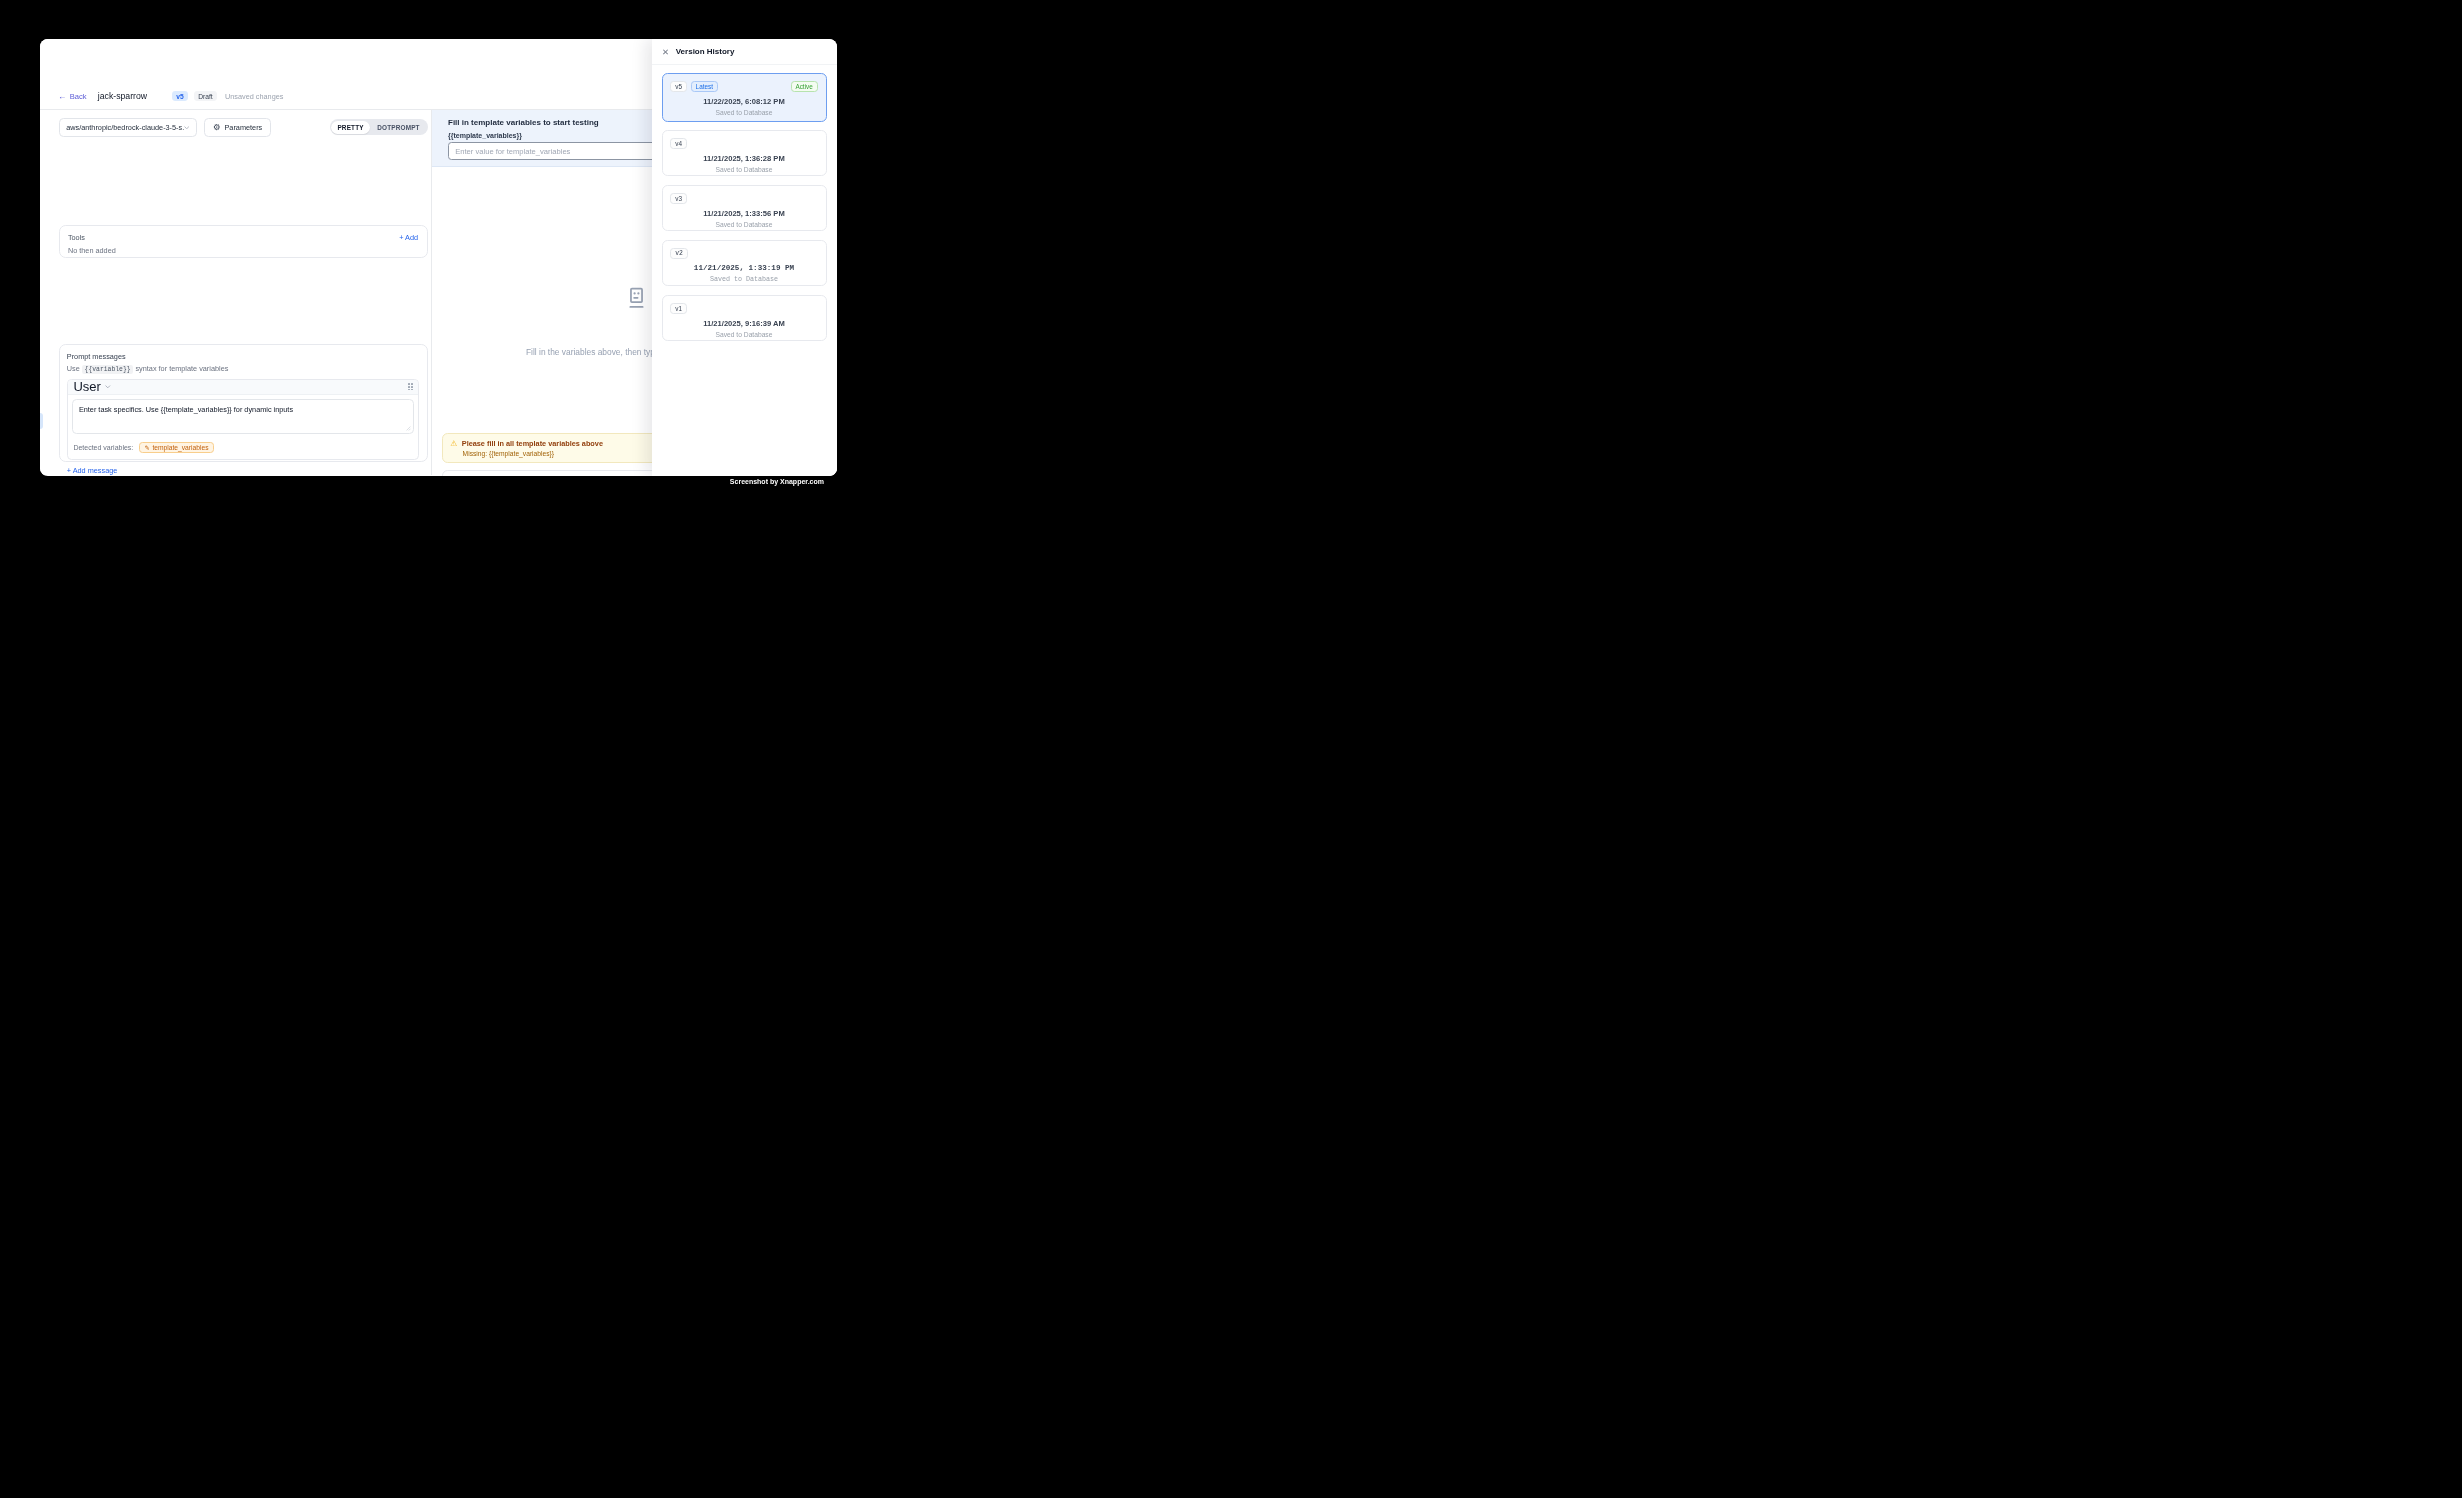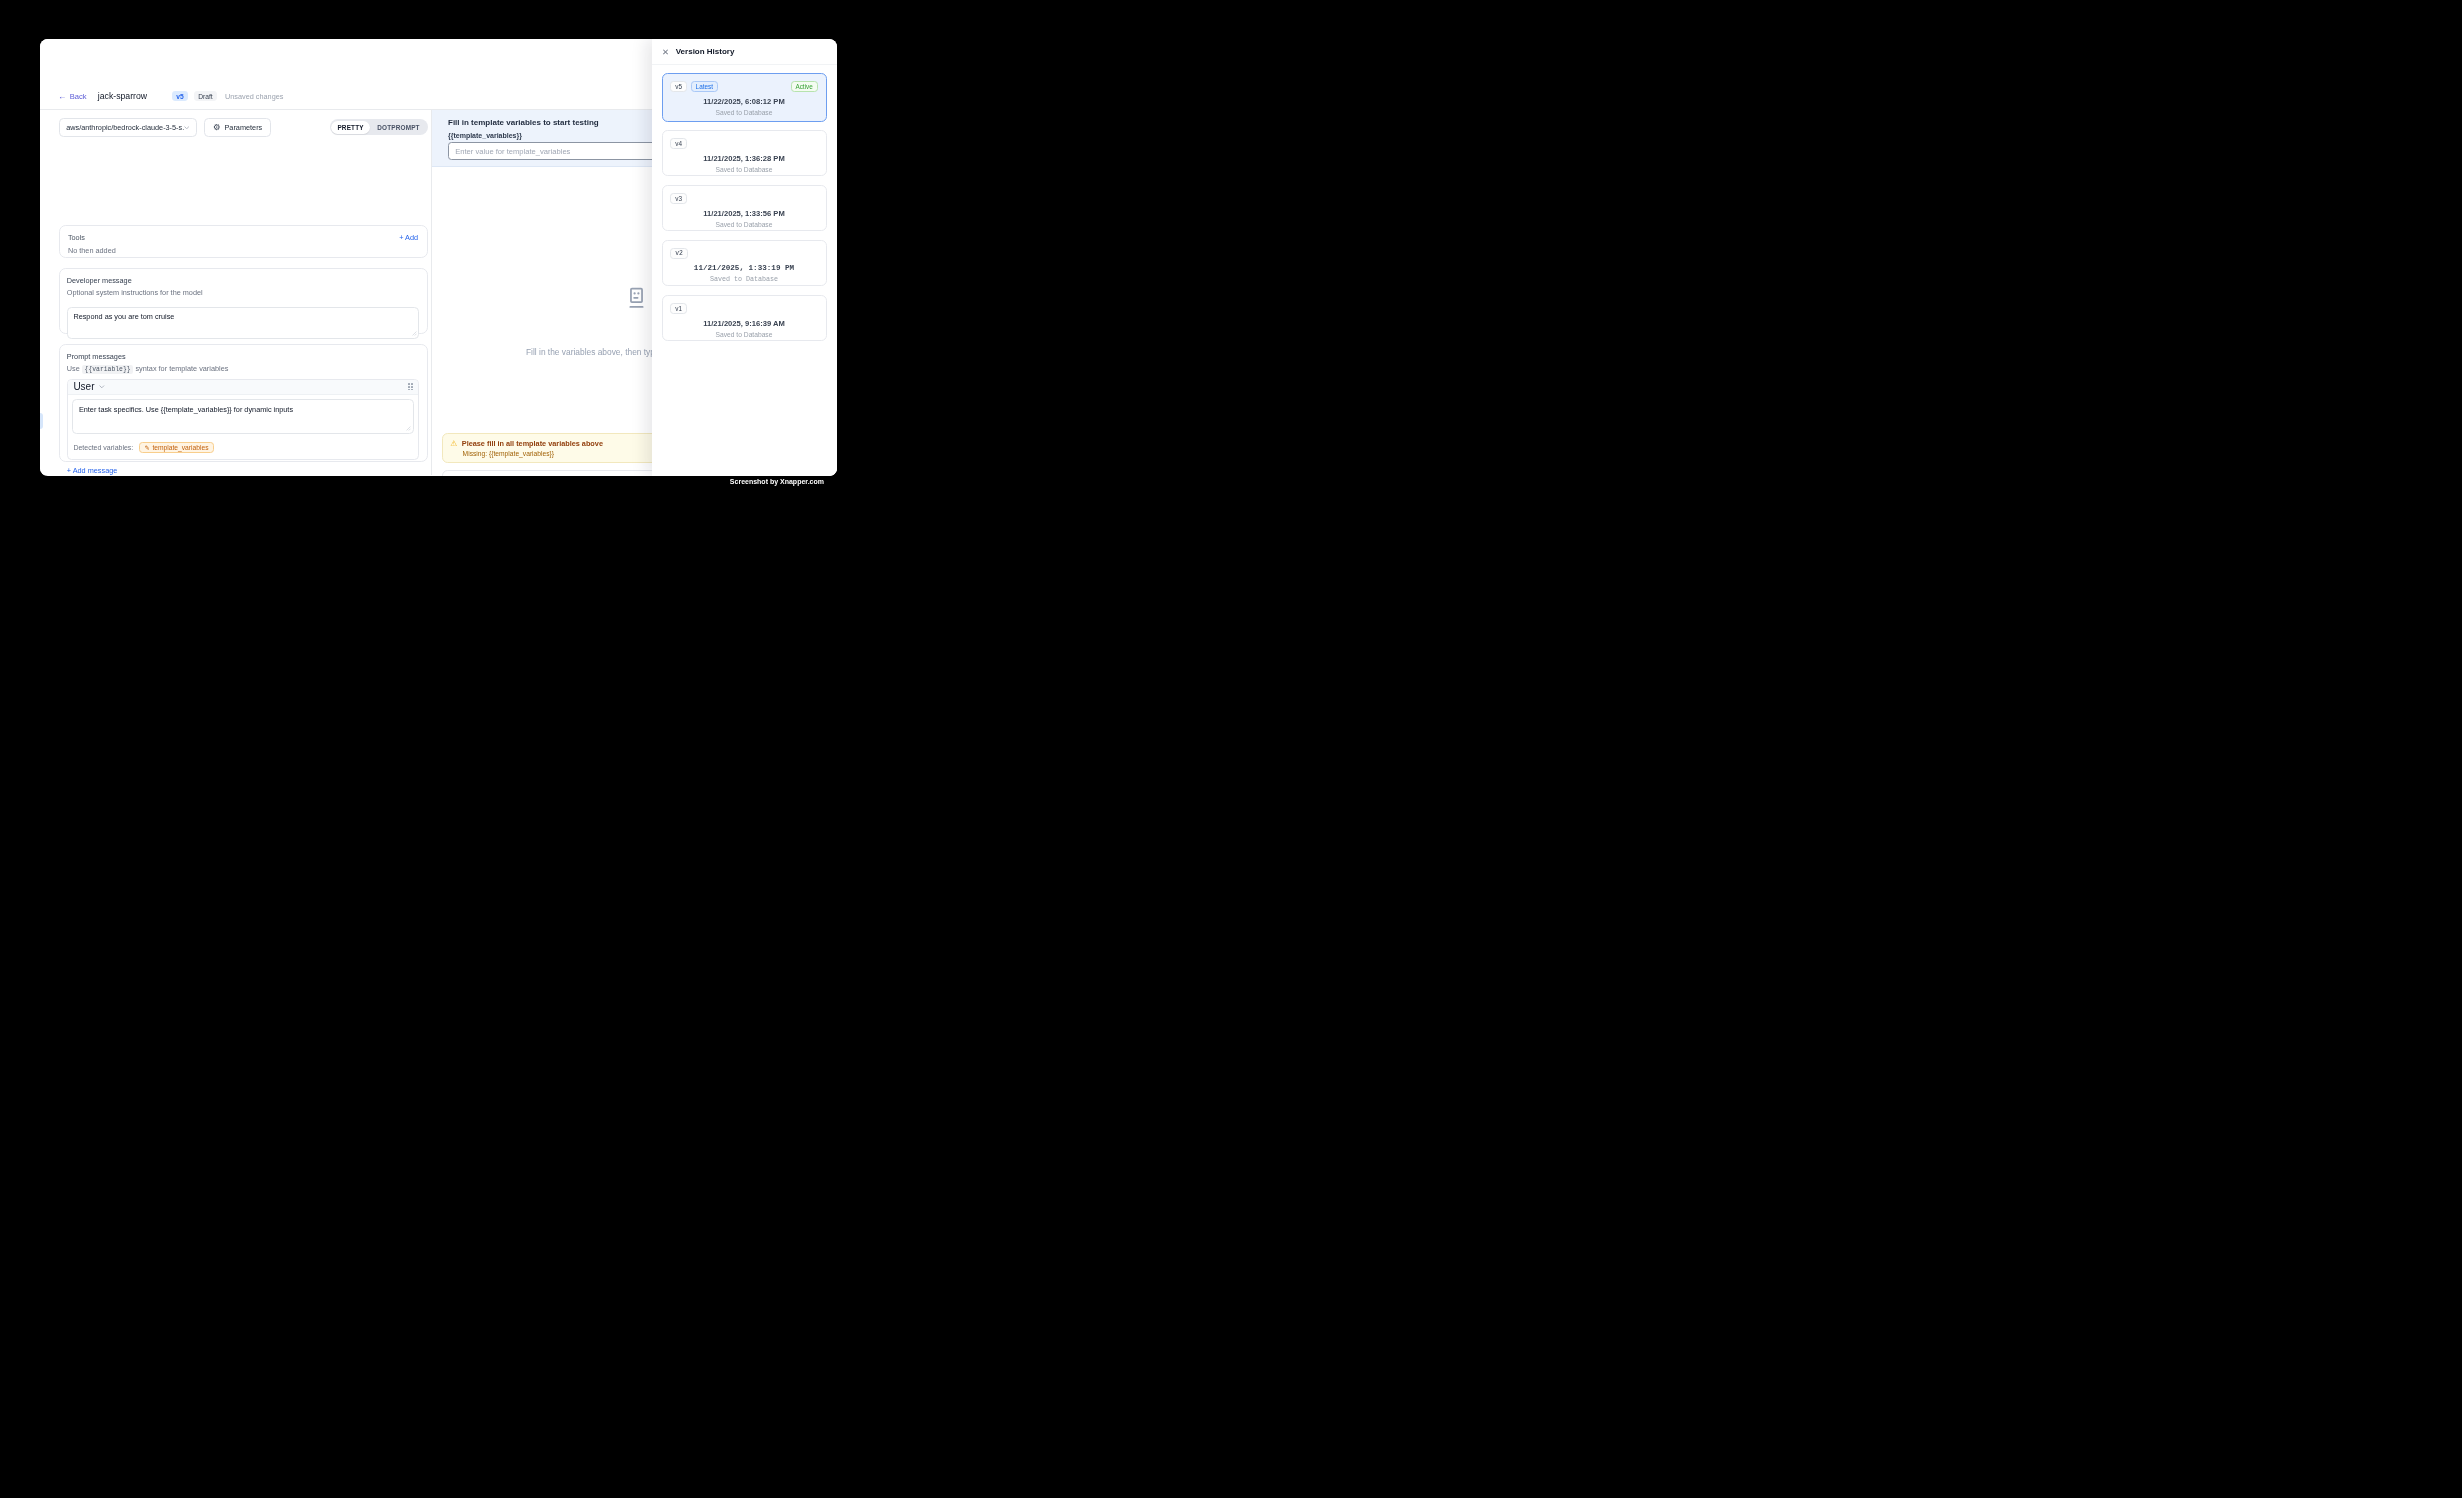--- a/index.html
+++ b/index.html
@@ -44,21 +44,21 @@
   .dev-card { top:158px; height:66px; padding:6.7px 7.3px; }
   .field-box { position:relative; border:0.6px solid #e3e6ea; border-radius:4.5px; background:#fff; }
   .ta { width:100%; height:100%; border:none; resize:none; outline:none; font-family:"Liberation Sans", sans-serif; font-size:7.3px; color:#111827; padding:4.5px 5.6px; border-radius:4.5px; background:transparent; }
   .dev-box { margin-top:9.5px; height:32px; }
   .grip { position:absolute; right:1.7px; bottom:1.7px; width:5px; height:5px; }
 
   .prompt-card { top:234px; height:118px; padding:6.7px 7.3px; }
   .code-chip { display:inline-block; background:#f1f2f4; border-radius:2.2px; padding:0.6px 2.8px; font-family:"Liberation Mono", monospace; font-size:6.4px; color:#4b5563; }
   .msg-block { margin-top:5px; border:0.6px solid #e7e9ee; border-radius:4.5px; overflow:hidden; }
   .msg-head { height:15px; background:#f8fafc; border-bottom:0.6px solid #eef1f4; display:flex; align-items:center; padding:0 5.6px; }
-  .role { font-size:10px; color:#111827; display:flex; align-items:center; gap:4.5px; cursor:pointer; }
+  .role { font-size:13px; color:#111827; display:flex; align-items:center; gap:4.5px; cursor:pointer; }
   .drag-dots { margin-left:auto; display:grid; grid-template-columns:repeat(2,1.7px); grid-auto-rows:1.7px; gap:1.1px; cursor:grab; }
   .drag-dots i { width:1.7px; height:1.7px; border-radius:50%; background:#9aa3af; }
   .msg-body { padding:4.5px; }
   .msg-box { height:35px; }
   .detected-row { display:flex; align-items:center; gap:5.6px; padding:3.4px 5.6px 5.6px; }
   .detected-label { font-size:7px; color:#6b7280; }
   .var-chip { display:inline-flex; align-items:center; gap:2.8px; background:#fff4e3; border:0.6px solid #f8ce8c; color:#c2610c; border-radius:3.4px; padding:1.1px 4.5px; font-size:6.7px; cursor:pointer; }
   .var-chip .pen { font-size:6.2px; }
   .add-msg { display:inline-flex; align-items:center; gap:2.8px; margin-top:6.2px; }
 
@@ -139,30 +139,20 @@
       </div>
 
       <div class="card tools-card">
         <div class="tools-head">
           <span class="card-label">Tools</span>
           <span class="link-blue">+ Add</span>
         </div>
         <div class="tools-empty">No then added</div>
       </div>
 
-      <div class="card dev-card">
-        <div class="card-label" style="color:#374151">Developer message</div>
-        <div class="card-sub" style="margin-top:3.4px">Optional system instructions for the model</div>
-        <div class="field-box dev-box">
-          <textarea class="ta" style="">Respond as you are tom cruise</textarea>
-          <svg class="grip" viewBox="0 0 9 9">
-              <path d="M8 1 L1 8 M8 5 L5 8" stroke="#c3c9d2" stroke-width="1" fill="none"></path>
-            </svg>
-        </div>
-      </div>
 
       <div class="card prompt-card">
         <div class="card-label" style="color:#374151">Prompt messages</div>
         <div class="card-sub" style="margin-top:3.4px">
           <span>Use</span>
           <span class="code-chip">{{variable}}</span>
           <span>syntax for template variables</span>
         </div>
 
         <div class="msg-block">

